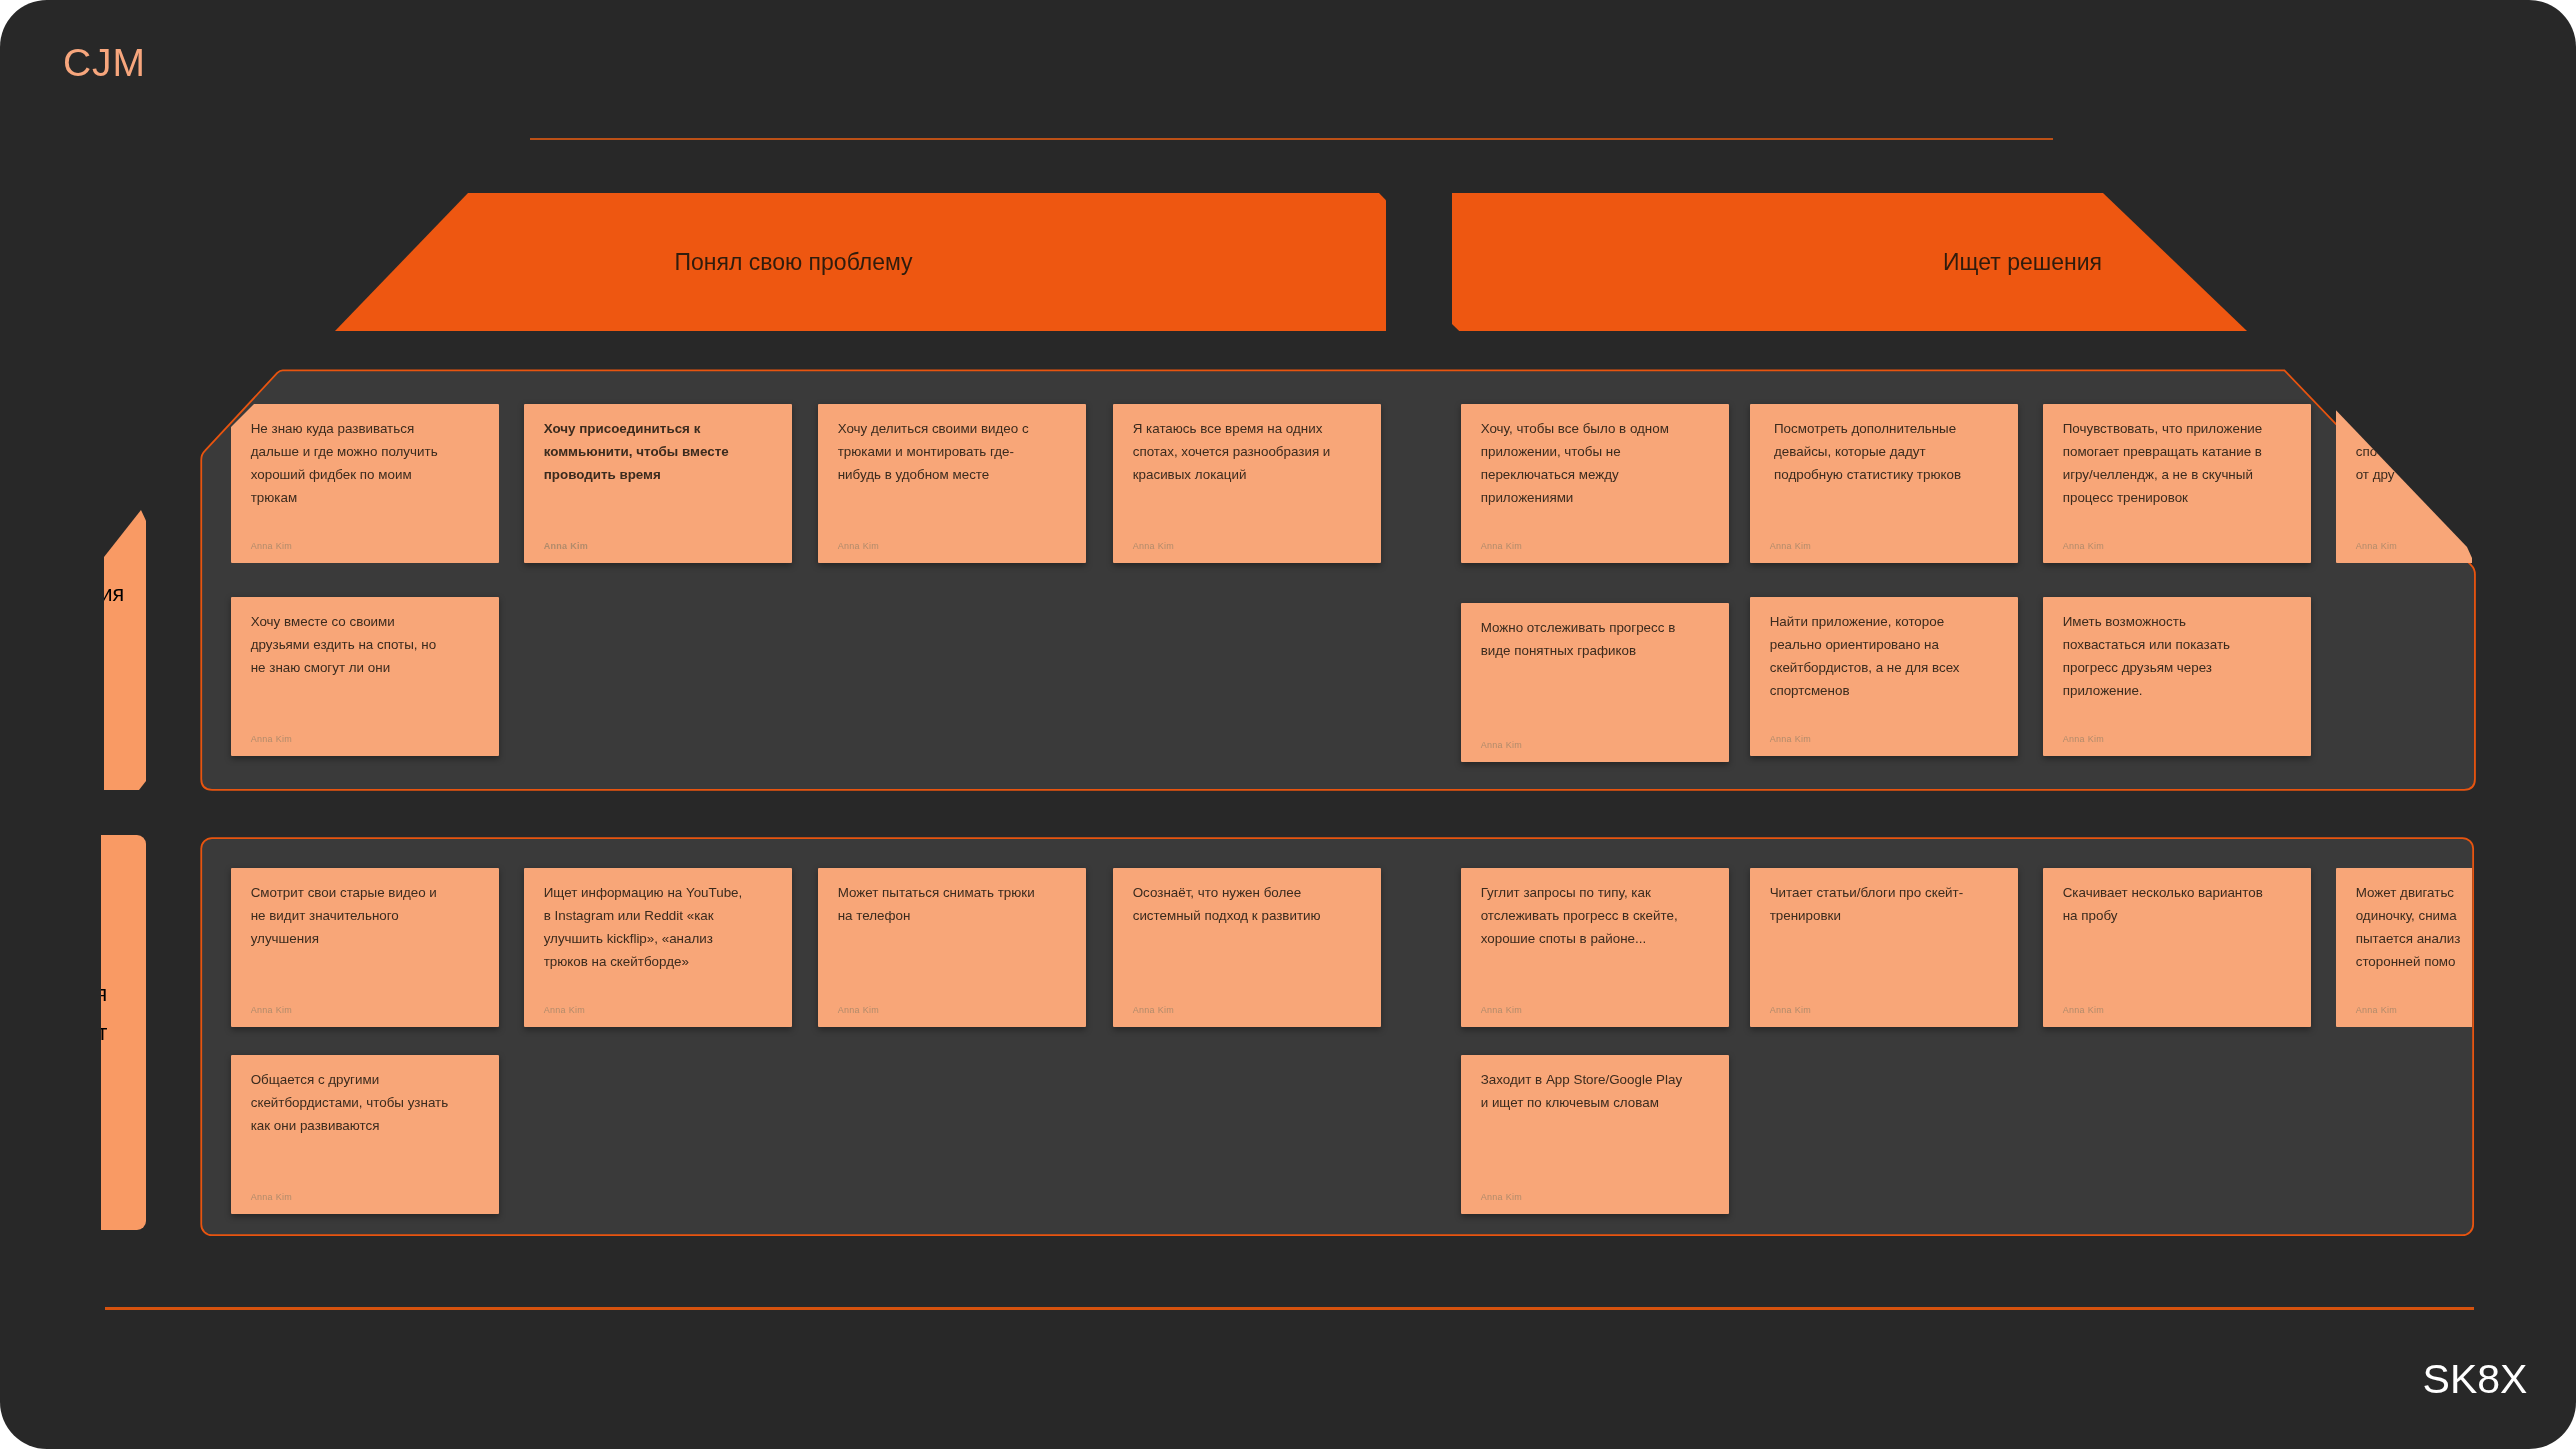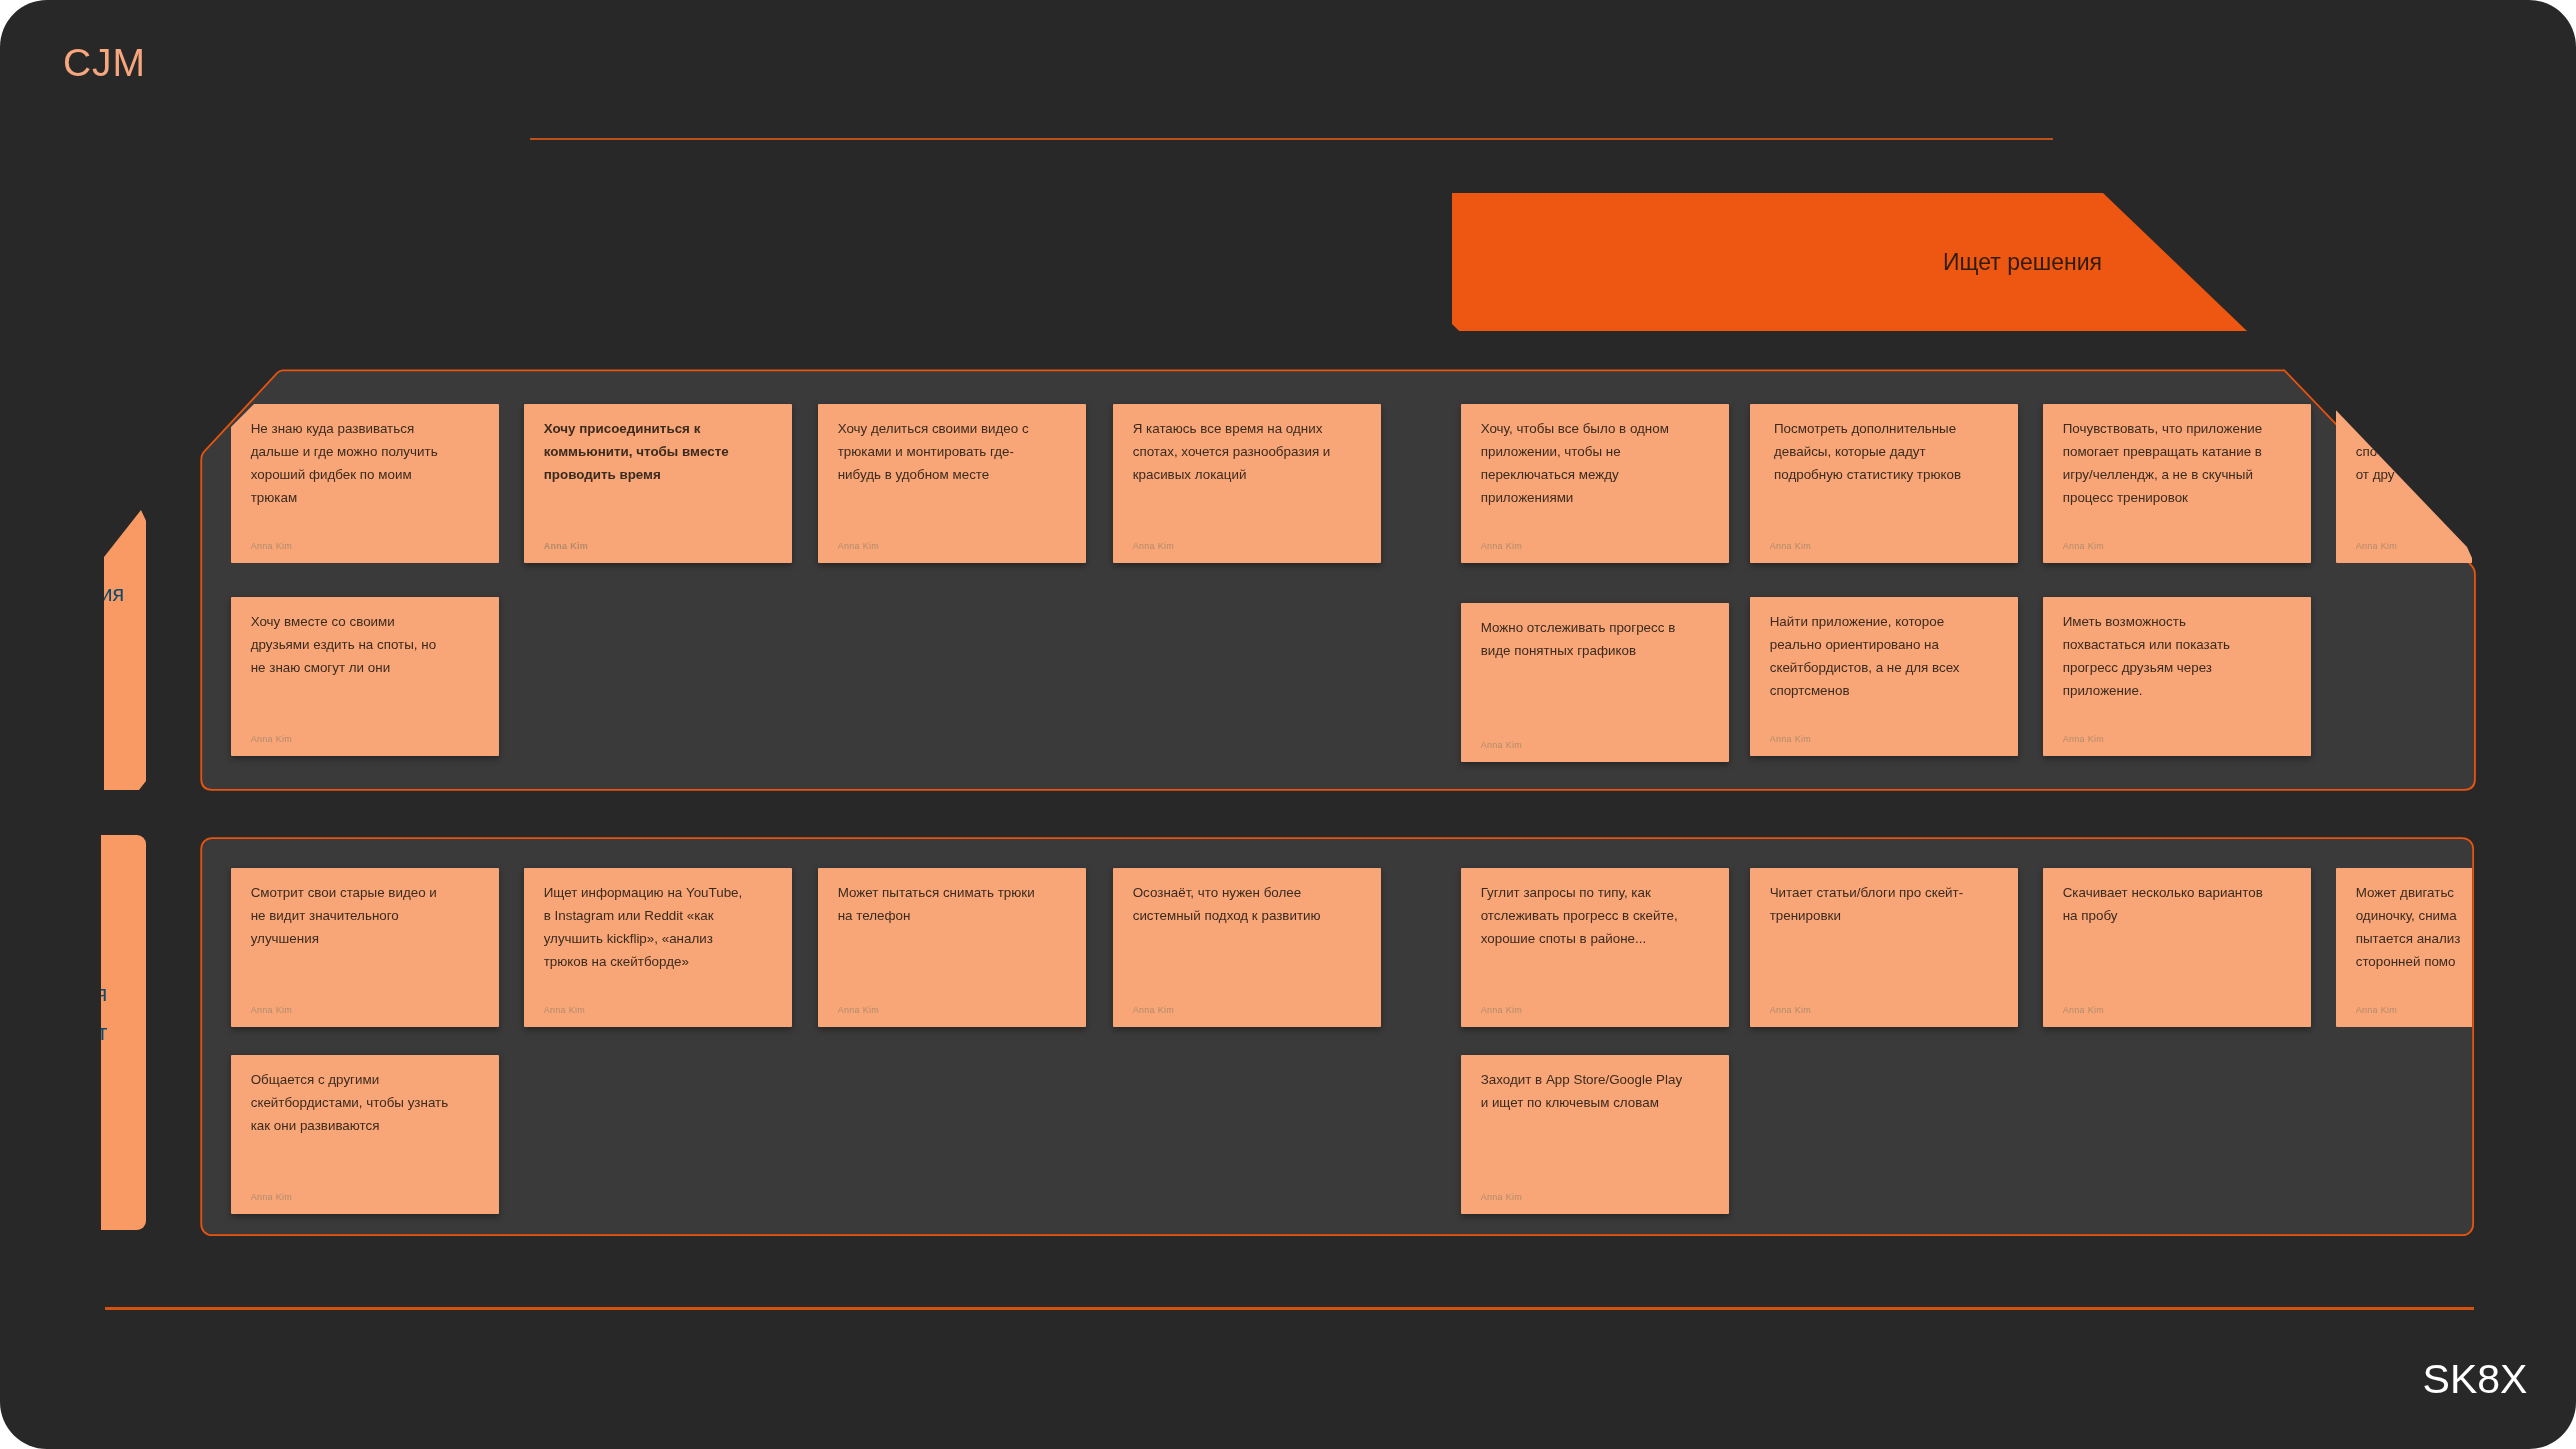--- a/index.html
+++ b/index.html
@@ -15,21 +15,21 @@
 
   .stage{position:absolute;top:193px;height:138px;background:#EE5711;color:#301C0D;
          font-size:23px;font-weight:500;display:flex;align-items:center;}
   .stage-1{left:335px;width:1051px;clip-path:polygon(133px 0,1044px 0,1051px 7.2px,1051px 138px,0 138px);
            justify-content:center;padding-right:134px;box-sizing:border-box;}
   .stage-2{left:1452px;width:795px;clip-path:polygon(0 0,651px 0,795px 138px,7.2px 138px,0 131px);}
   .stage-2 span{position:absolute;left:491px;}
 
   svg.panels{position:absolute;left:0;top:0;}
 
-  .rowbar{position:absolute;background:#F99A64;color:#0c4a6e;overflow:hidden;}
+  .rowbar{position:absolute;background:#F99A64;color:#000000;overflow:hidden;}
   .rowbar-1{left:104px;top:510px;width:42px;height:280px;
             clip-path:polygon(0 47px,37px 0,42px 10.7px,42px 271px,35px 280px,0 280px);}
   .rowbar-2{left:101px;top:835px;width:45px;height:395px;border-radius:0 9px 9px 0;}
   .rowbar span{position:absolute;font-size:21.5px;}
 
   .sticky{position:absolute;width:268px;height:159px;background:#F8A678;
           box-shadow:0 2.7px 6.3px rgba(0,0,0,0.35);border-radius:1px;
           padding:12.5px 16px 0 19.7px;box-sizing:border-box;}
   .sticky .line{font-size:13.4px;line-height:23px;color:#3B2B1E;white-space:nowrap;}
   .sticky .author{position:absolute;left:19.7px;bottom:11.6px;font-size:9px;color:#B18B6B;letter-spacing:0.3px;}
@@ -39,20 +39,23 @@
 </style>
 </head>
 <body>
 
 <div id="canvas">
 
   <div class="title">CJM</div>
 
   <div class="divider top"></div>
 
+  <div class="stage stage-1">
+    <span>Понял свою проблему</span>
+  </div>
   <div class="stage stage-2">
     <span>Ищет решения</span>
   </div>
 
   <svg class="panels" width="2576" height="1449" viewBox="0 0 2880 1620">
     <path d="M 316,414 L 2554,414 L 2763,632 Q 2767,636 2767,642 L 2767,871 Q 2767,883 2755,883 L 237,883 Q 225,883 225,871 L 225,514 Q 225,508 229,504 L 310,417 Q 313,414 316,414 Z" fill="#3A3A3A" stroke="#E8540F" stroke-width="2"></path>
     <rect x="225" y="937" width="2540" height="444" rx="12" fill="#3A3A3A" stroke="#E8540F" stroke-width="2"></rect>
   </svg>
 
   <div class="rowbar rowbar-1">

